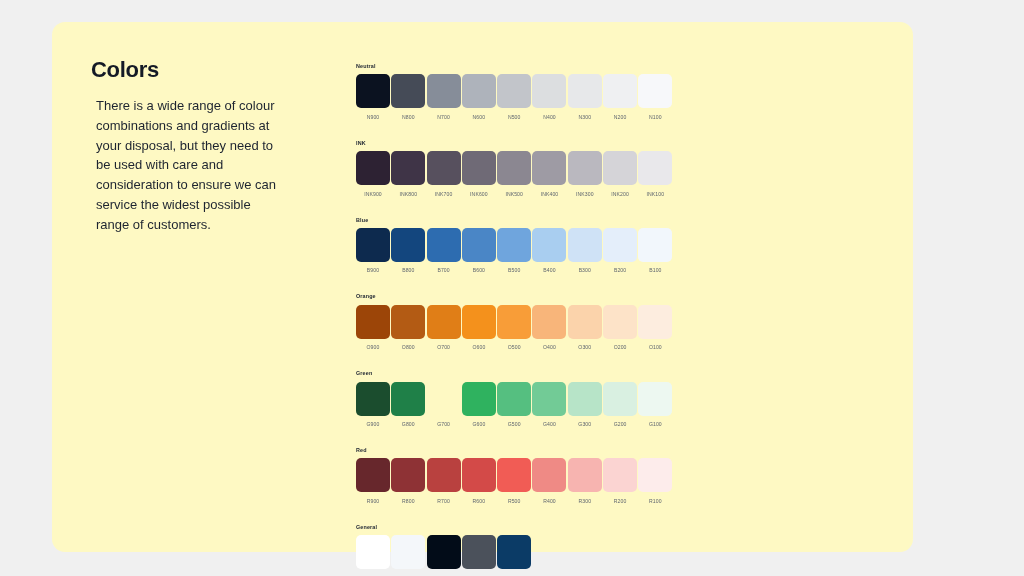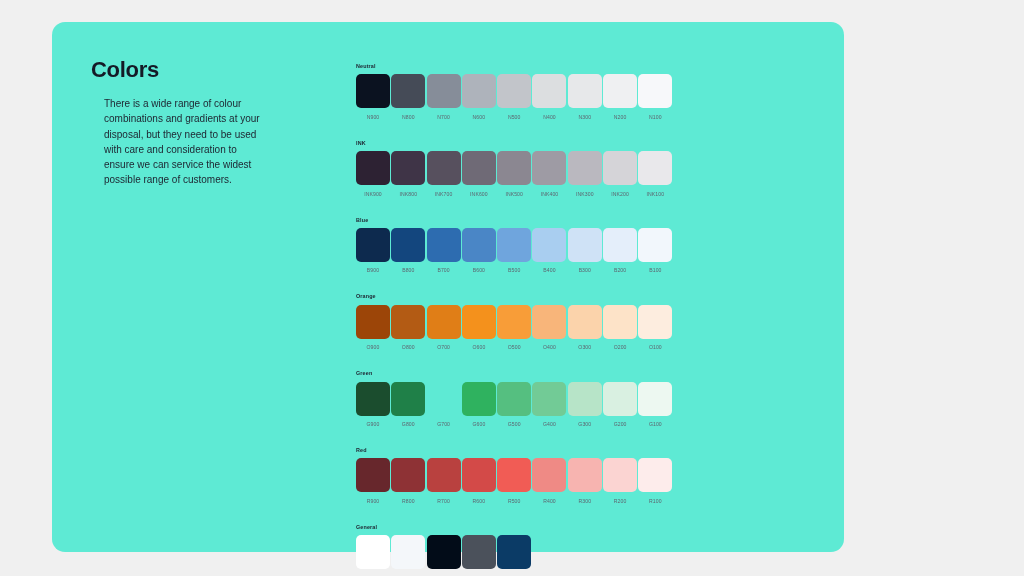--- a/index.html
+++ b/index.html
@@ -11,47 +11,47 @@
     height: 576px;
     background: #f0f0f0;
     font-family: "Liberation Sans", sans-serif;
     overflow: hidden;
   }
 
   #card {
     position: absolute;
     left: 52px;
     top: 22px;
-    width: 792px;
+    width: 861px;
     height: 530px;
-    background: #5eead4;
+    background: #fef9c3;
     border-radius: 13px;
   }
 
   #intro {
     position: absolute;
     left: 39px;
     top: 36px;
     width: 190px;
   }
 
   #page-title {
     font-size: 22px;
     font-weight: bold;
     color: #141a26;
     letter-spacing: -0.3px;
     margin: 0 0 14px 0;
     line-height: 1.1;
   }
 
   #intro-body {
-    font-size: 10px;
+    font-size: 13px;
     line-height: 1.52;
     color: #1d2430;
-    margin: 13px;
+    margin: 5px;
   }
 
   #palette {
     position: absolute;
     left: 304px;
     top: 42px;
     width: 330px;
   }
 
   .swatch-row {

